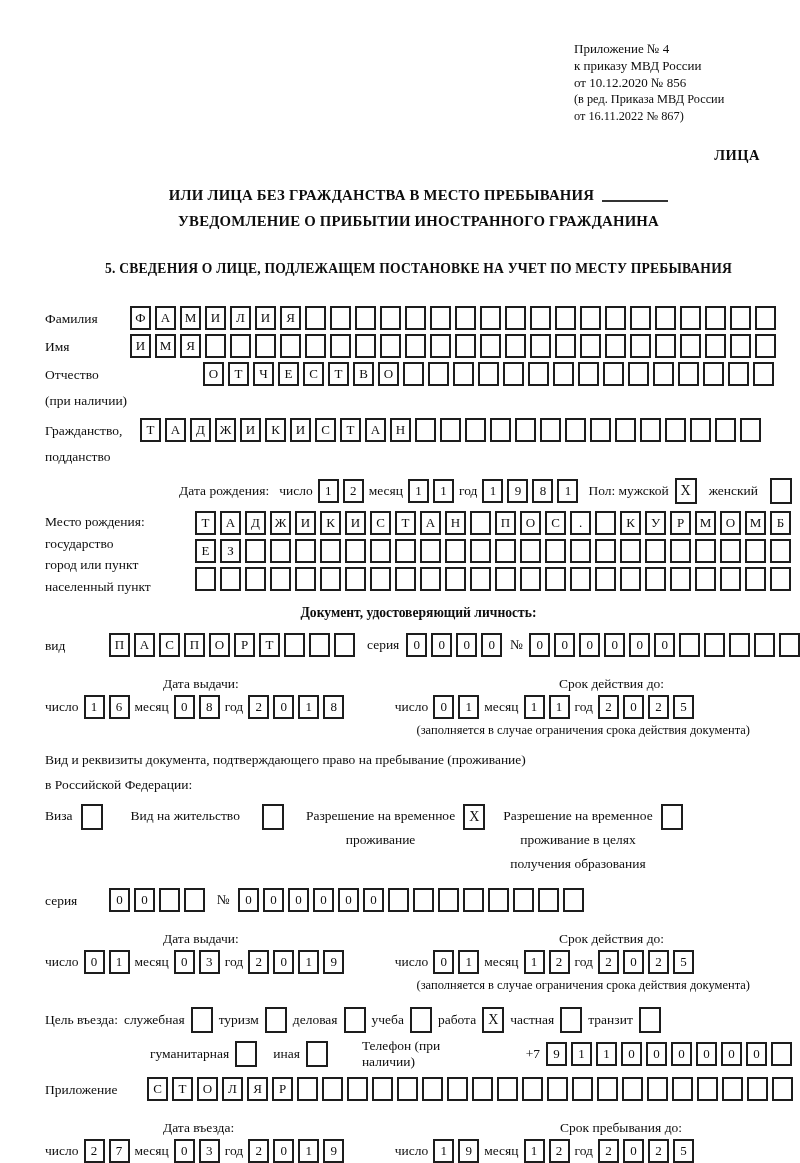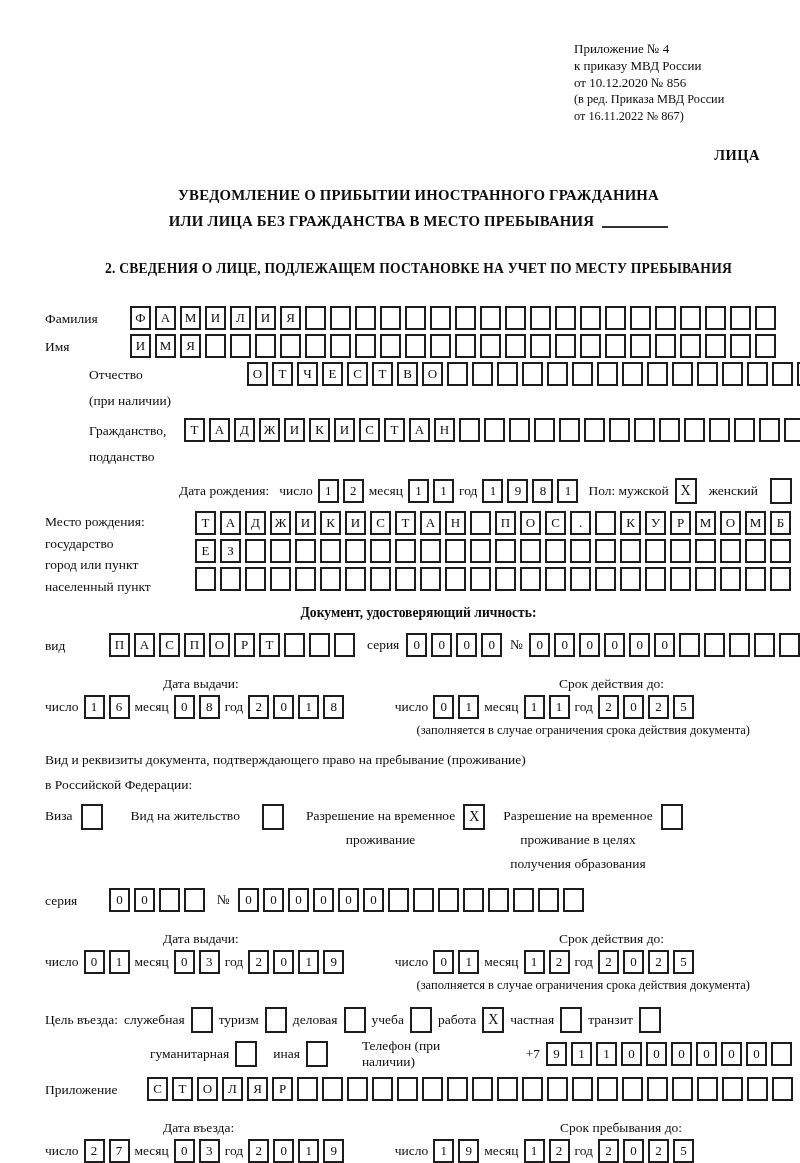--- a/index.html
+++ b/index.html
@@ -22,21 +22,21 @@
         display:inline-flex;align-items:center;justify-content:center;
         font-size:13px;flex:none;background:#fff;}
   .checkbox{box-sizing:content-box;width:18px;height:22px;border:2px solid #1d1d1d;
         display:inline-flex;align-items:center;justify-content:center;font-size:14px;flex:none;background:#fff;}
 
   .frow{display:flex;align-items:center;margin-top:4px;font-size:13.5px;}
   .frow.top{align-items:flex-start;}
   .flabel{flex:none;line-height:21px;}
   .w85{width:85px;} .w158{width:158px;} .w95{width:95px;} .w64{width:64px;}
   .w102{width:102px;} .w150{width:150px;}
-  .lbl2{line-height:26px;margin-left:44px;}
+  .lbl2{line-height:26px;}
 
   .stack > .cells{display:flex;margin-top:4px;}
   .stack > .cells:first-child{margin-top:0;}
 
   .doc-head{text-align:center;font-weight:bold;font-size:13.6px;margin-top:8px;}
 
   .dlabels{display:flex;font-size:13.5px;margin-top:19px;}
   .dlabels .l1{margin-left:118px;}
   .dlabels .l2{margin-left:auto;margin-right:128px;}
   .daterow{display:flex;align-items:center;font-size:13.5px;margin-top:3px;}
@@ -72,25 +72,25 @@
     <div>Приложение № 4</div>
     <div>к приказу МВД России</div>
     <div>от 10.12.2020 № 856</div>
     <div class="small">(в ред. Приказа МВД России</div>
     <div class="small">от 16.11.2022 № 867)</div>
   </div>
 
   <div class="form-label">ЛИЦА</div>
 
   <div class="title">
+    <div><span>ИЛИ ЛИЦА БЕЗ ГРАЖДАНСТВА В МЕСТО ПРЕБЫВАНИЯ</span><span class="uline"></span></div>
     <div>УВЕДОМЛЕНИЕ О ПРИБЫТИИ ИНОСТРАННОГО ГРАЖДАНИНА</div>
-    <div><span>ИЛИ ЛИЦА БЕЗ ГРАЖДАНСТВА В МЕСТО ПРЕБЫВАНИЯ</span><span class="uline"></span></div>
-  </div>
-
-  <div class="sec-head">2. СВЕДЕНИЯ О ЛИЦЕ, ПОДЛЕЖАЩЕМ ПОСТАНОВКЕ НА УЧЕТ ПО МЕСТУ ПРЕБЫВАНИЯ</div>
+  </div>
+
+  <div class="sec-head">5. СВЕДЕНИЯ О ЛИЦЕ, ПОДЛЕЖАЩЕМ ПОСТАНОВКЕ НА УЧЕТ ПО МЕСТУ ПРЕБЫВАНИЯ</div>
 
   <div class="frow" style="margin-top:29px;">
     <span class="flabel w85">Фамилия</span>
     <span class="cells">
         <span class="cell">Ф</span>
         <span class="cell">А</span>
         <span class="cell">М</span>
         <span class="cell">И</span>
         <span class="cell">Л</span>
         <span class="cell">И</span>

